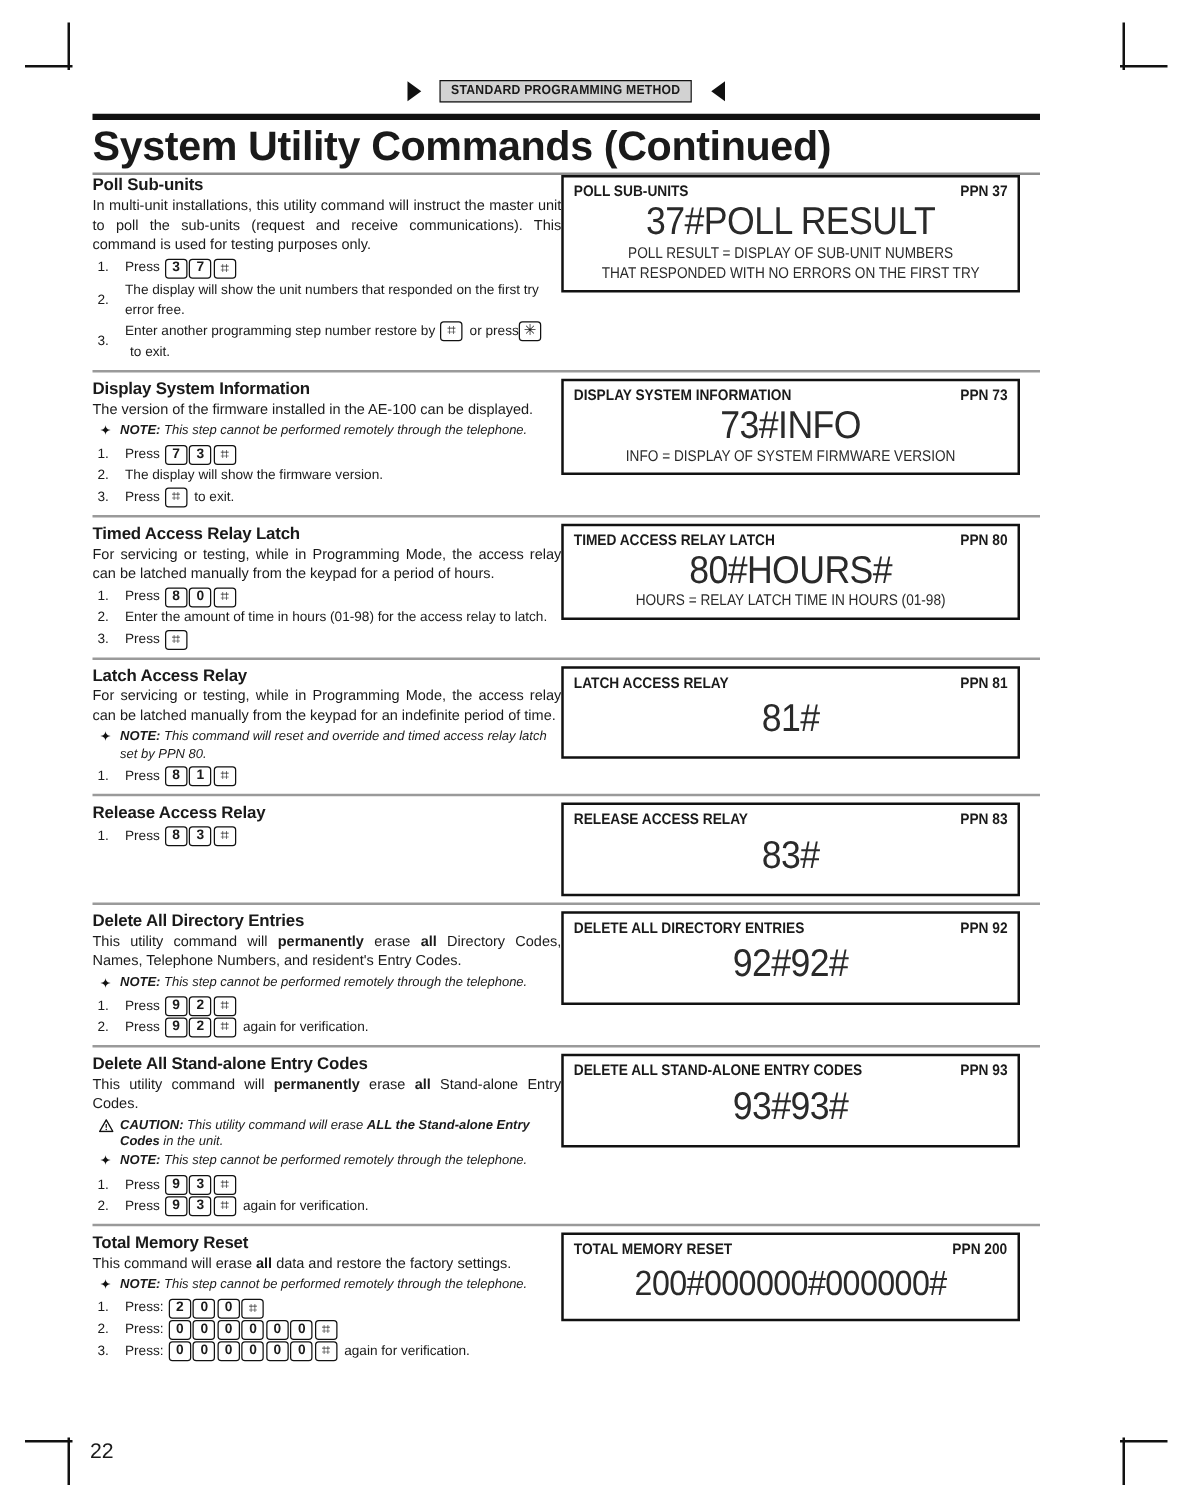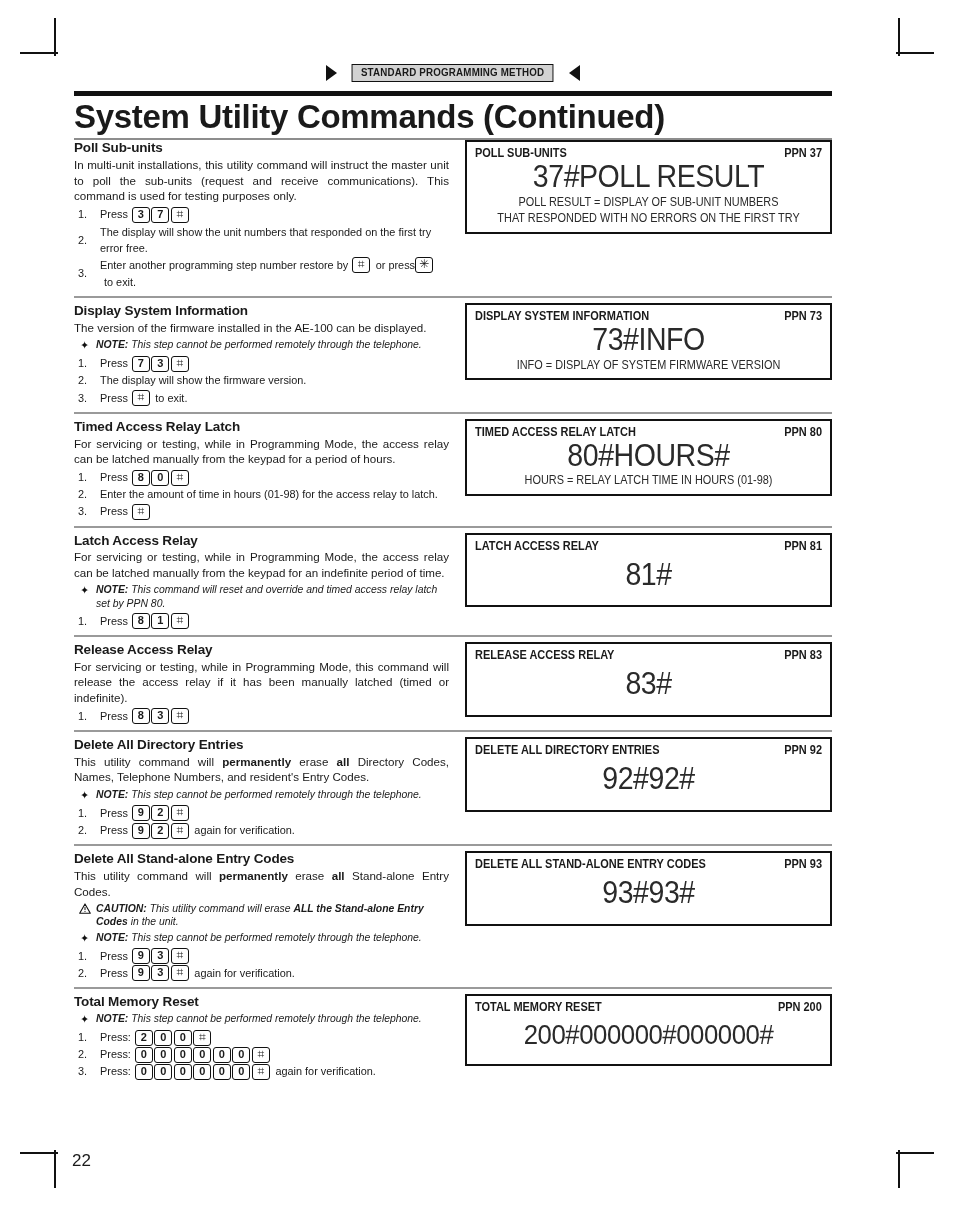--- a/index.html
+++ b/index.html
@@ -25,21 +25,21 @@
          font-size:10.5px;font-weight:bold;letter-spacing:.2px;line-height:1;
          font-stretch:condensed;transform:scaleX(.93);transform-origin:center;}
 
   
   .rule-thick{height:5px;background:#111;}
   .rule-title{height:2px;background:#8d8d8d;margin-top:2px;}
   h1{font-size:33px;font-weight:bold;letter-spacing:-.3px;margin:3px 0 3px;
      line-height:1.1;}
 
   
-  .cols{display:flex;gap:16px;align-items:flex-start;}
+  .cols{display:flex;align-items:flex-start;}
   .colL{width:375px;flex:0 0 375px;}
   .colR{width:367px;flex:0 0 367px;}
 
   
   h2{font-size:13.5px;font-weight:bold;margin:0 0 1px;line-height:1.18;
      letter-spacing:-.15px;}
   .body{font-size:11.6px;line-height:1.33;text-align:justify;margin:0 0 3px;}
   .body b{font-weight:bold;}
 
   .adm{display:flex;gap:5px;font-size:10.4px;line-height:1.28;
@@ -267,21 +267,20 @@
               <span class="p-ppn">PPN 81</span>
             </div>
             <div class="p-cmd" style="margin: 6px 0px 8px;">81#</div>
           </div>
         </div>
       </div>
       <div class="divider" style="margin: 5px 0px;"></div>
       <div class="cols">
         <div class="colL">
           <h2>Release Access Relay</h2>
-          <p class="body">For servicing or testing, while in Programming Mode, this command will release the access relay if it has been manually latched (timed or indefinite).</p>
           <ol class="steps">
             <li>
               <span class="n">1.</span>
               <span class="c">
                 <span class="w">Press</span>
                 <span class="key">8</span>
                 <span class="key">3</span>
                 <span class="key sym">⌗</span>
               </span>
             </li>
@@ -384,20 +383,21 @@
               <span class="p-ppn">PPN 93</span>
             </div>
             <div class="p-cmd" style="margin: 6px 0px 8px;">93#93#</div>
           </div>
         </div>
       </div>
       <div class="divider" style="margin: 5px 0px;"></div>
       <div class="cols">
         <div class="colL">
           <h2>Total Memory Reset</h2>
+          <p class="body">This command will erase <b>all</b> data and restore the factory settings.</p>
           <div class="adm">
             <span class="mk"><span class="diam">✦</span></span>
             <span class="tx"><span class="lb">NOTE: </span>This step cannot be performed remotely through the telephone.</span>
           </div>
           <ol class="steps">
             <li>
               <span class="n">1.</span>
               <span class="c">
                 <span class="w">Press:</span>
                 <span class="key">2</span>

